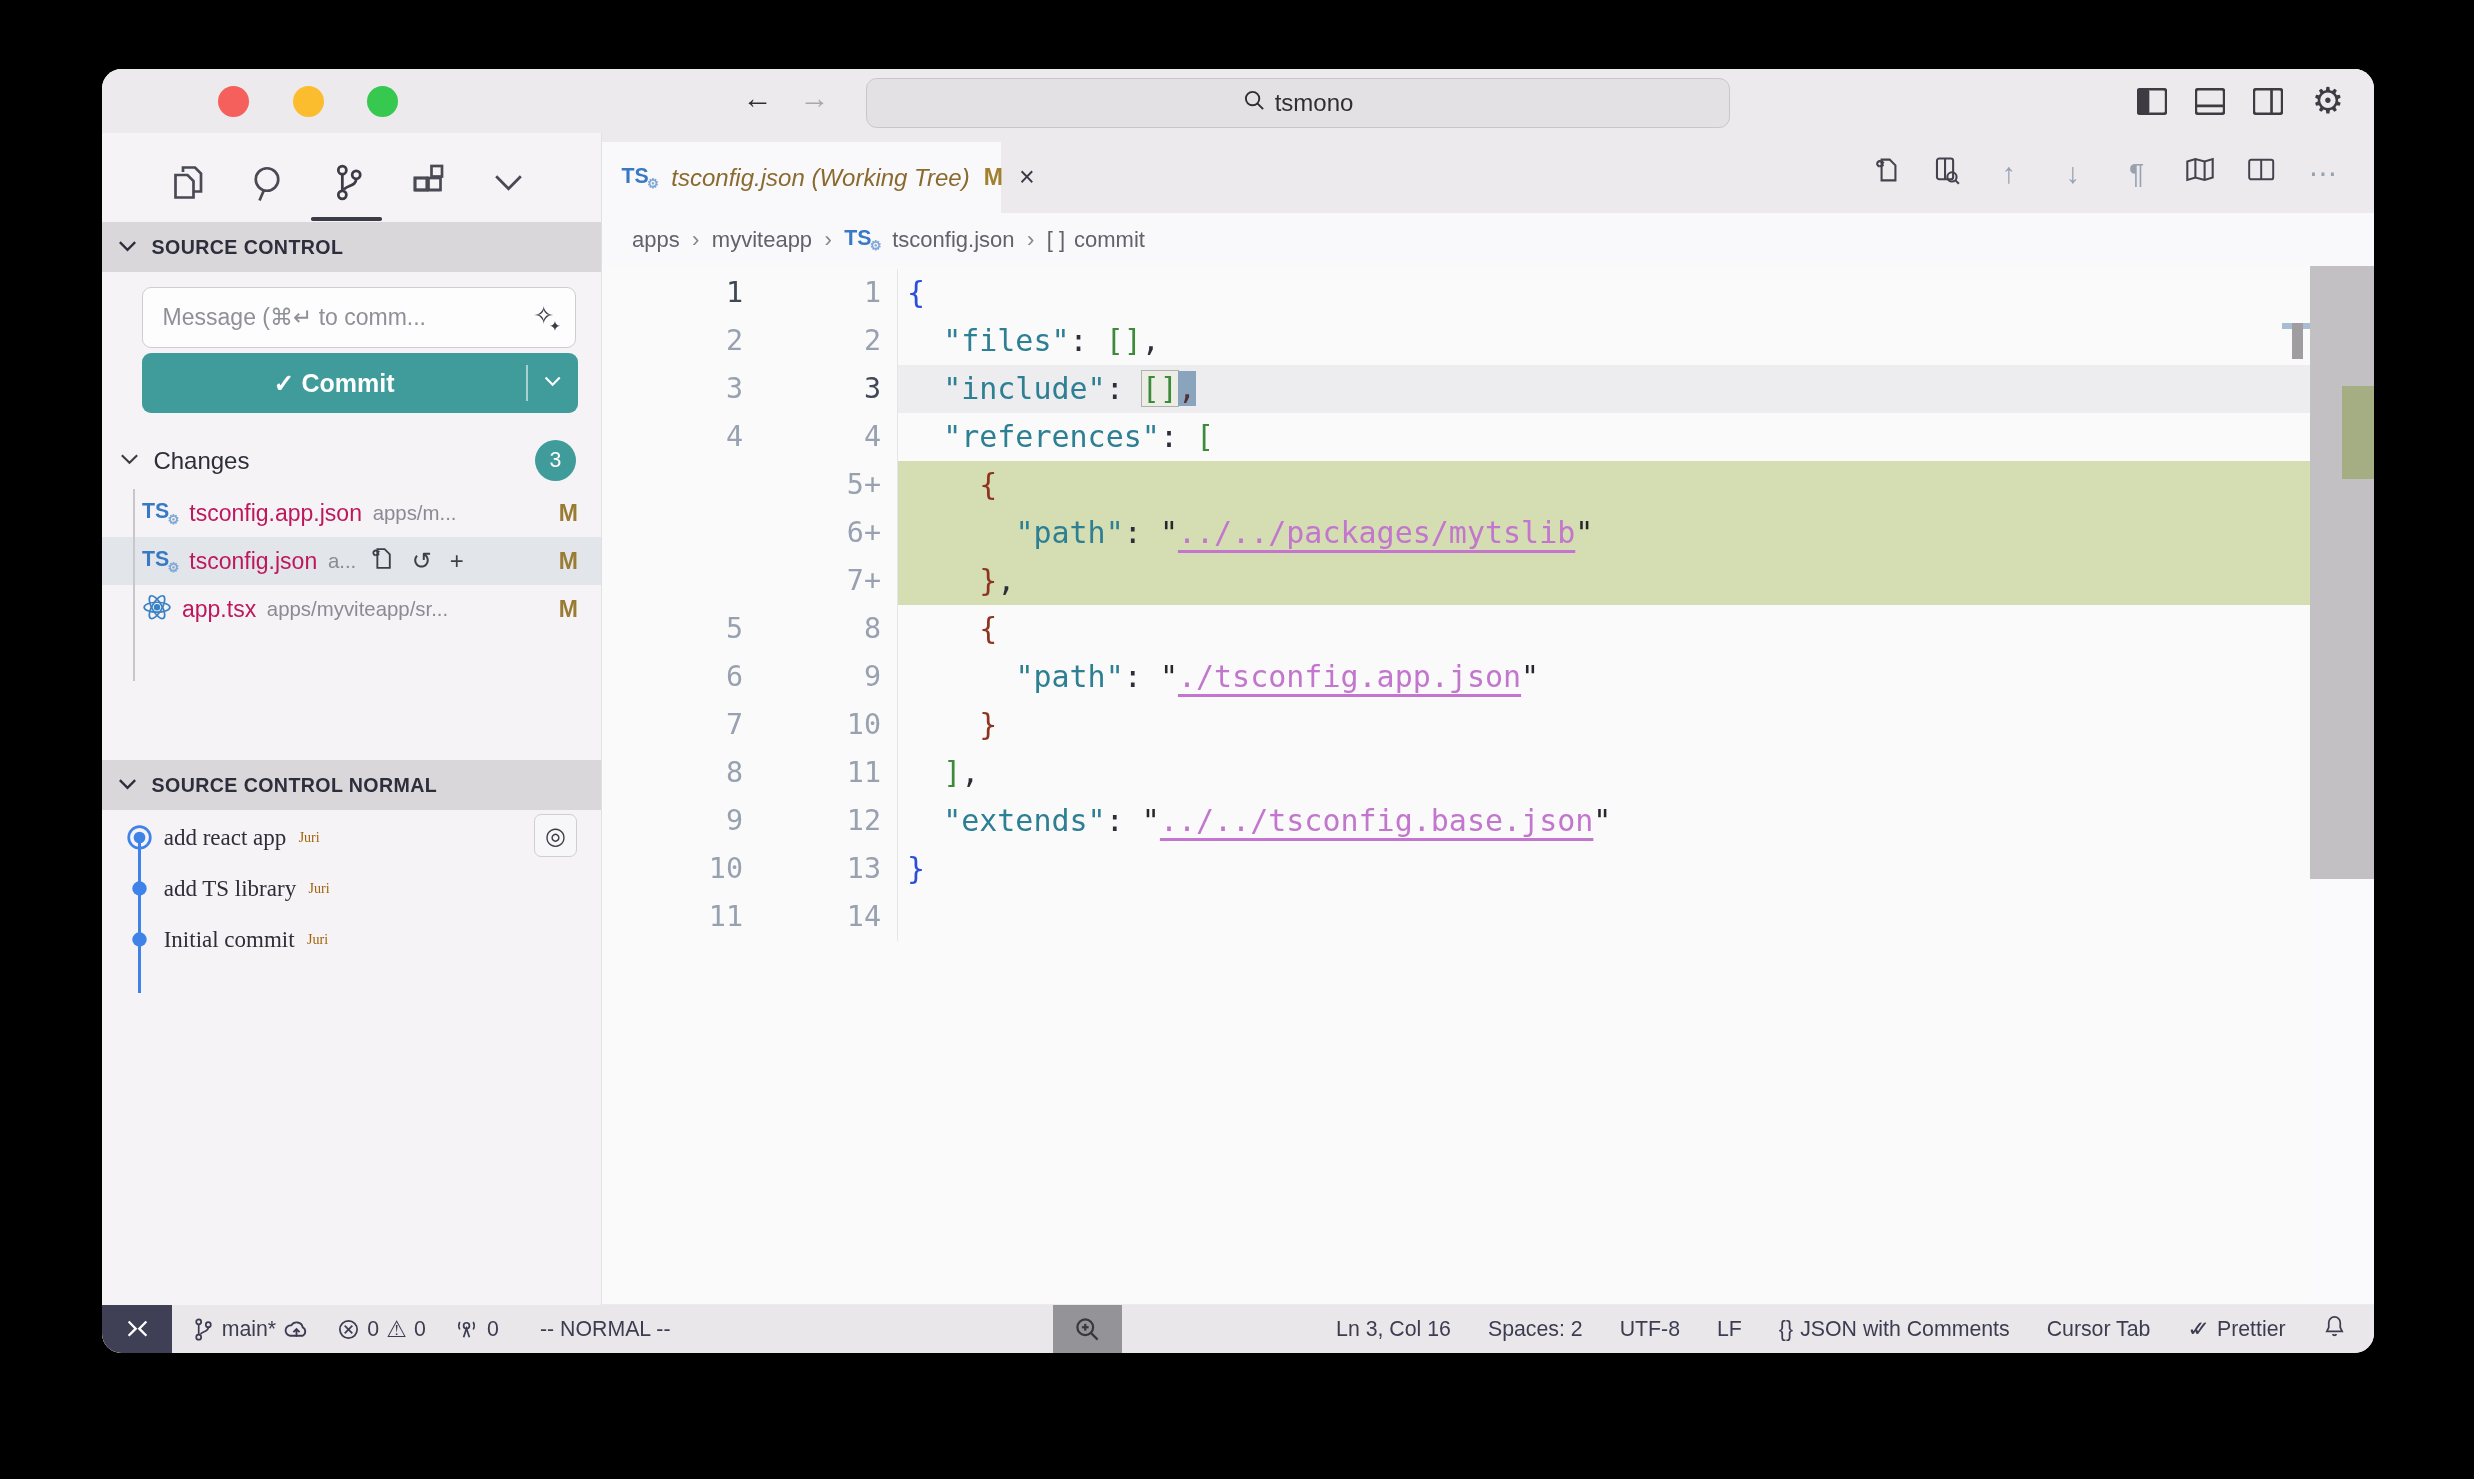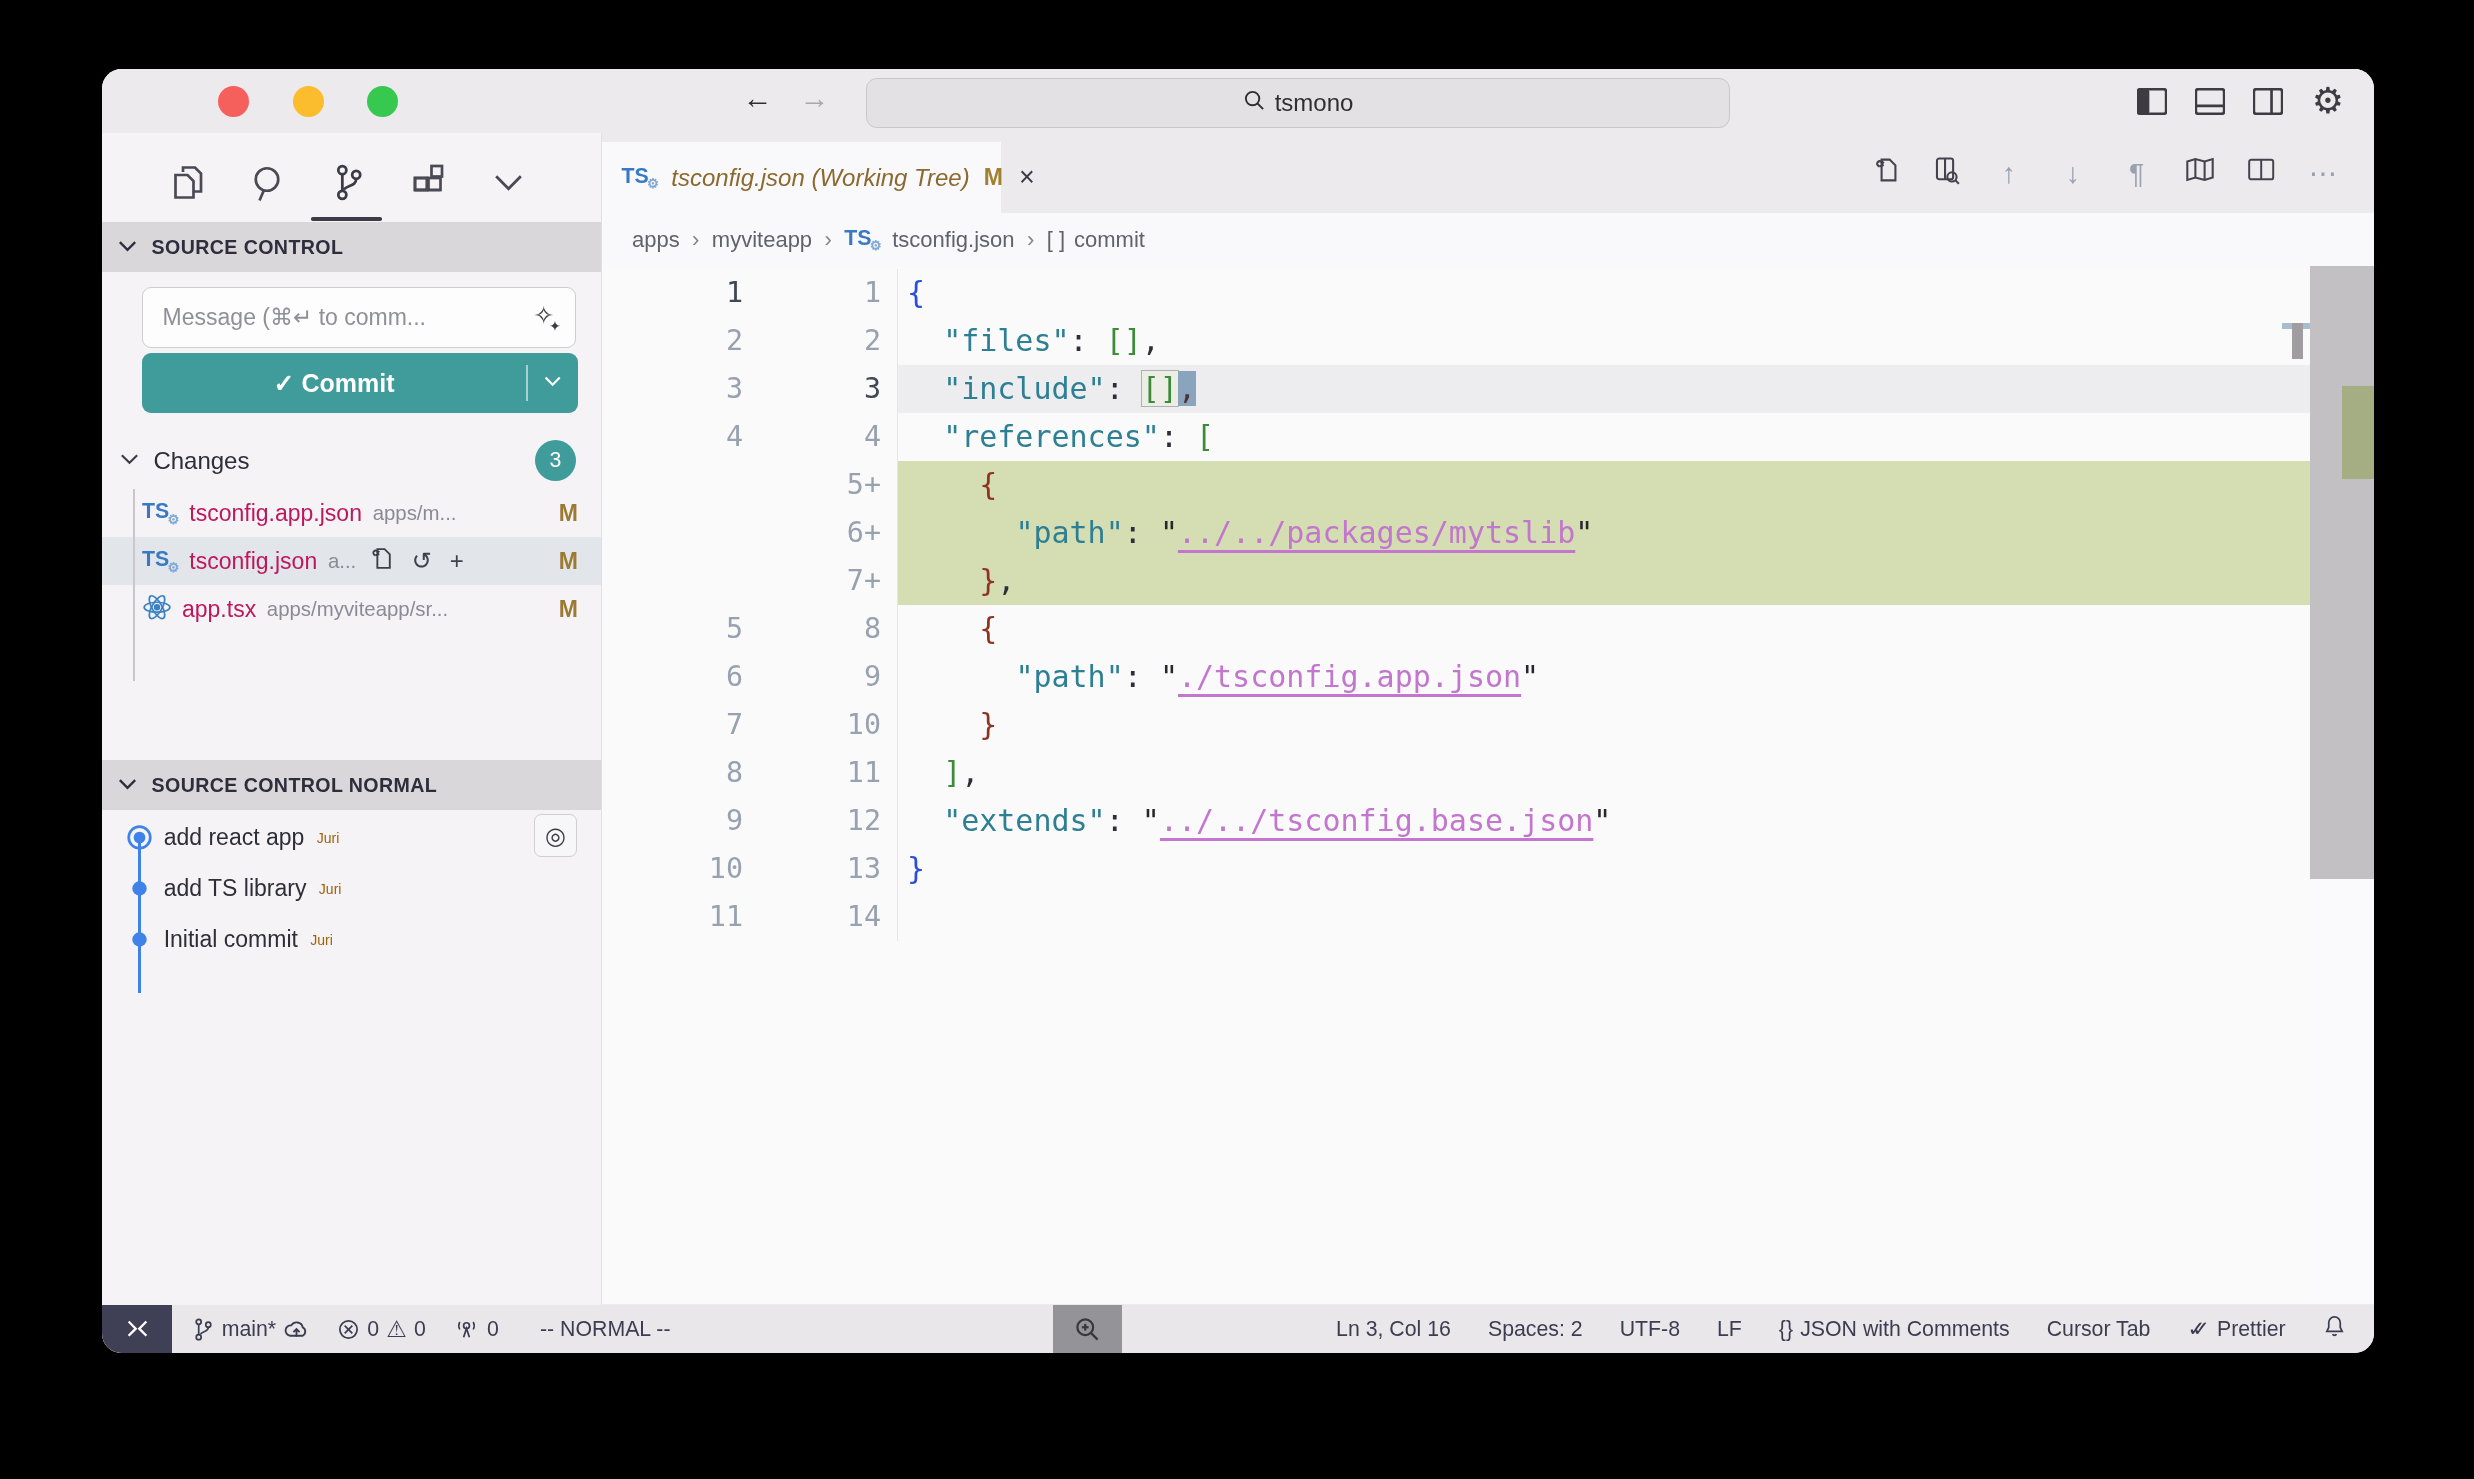--- a/index.html
+++ b/index.html
@@ -41,21 +41,21 @@
     display:flex;align-items:center;justify-content:center;margin-right:25px;}
   .filelist{position:absolute;left:0;top:356px;width:499px;}
   .frow{height:48px;display:flex;align-items:center;padding-left:40px;}
   .frow.sel{background:#e2e5ea;}
   .fname{font-size:23px;color:#be185d;margin-left:10px;white-space:nowrap;}
   .fpath{font-size:20.4px;color:#8b8b95;margin-left:10.7px;white-space:nowrap;overflow:hidden;flex-shrink:1;}
   .facts{display:flex;gap:18px;margin-left:12.4px;color:#3f3f4a;font-size:24px;align-items:center;}
   .fM{margin-left:auto;margin-right:23px;color:#9b7b34;font-size:23px;font-weight:bold;}
   .indent-guide{position:absolute;left:31px;top:356px;width:1.8px;height:192px;background:#c9c7cc;}
   .graphband{top:627px;}
-  .commitlist{position:absolute;left:0;top:679px;width:499px;}
+  .commitlist{position:absolute;left:0;top:679px;width:499px;font-family:Liberation Serif, serif;}
   .crow{height:51px;display:flex;align-items:center;position:relative;}
   .cdot{width:27px;height:27px;margin-left:24px;position:relative;flex-shrink:0;}
   .cmsg{font-size:23px;color:#2e2e38;margin-left:10.7px;white-space:nowrap;}
   .cauthor{font-size:14px;color:#a16207;margin-left:12.4px;}
   .cline{position:absolute;left:36px;top:704px;width:2.7px;height:156px;background:#3f83e8;}
   .target-btn{position:absolute;left:432px;top:681px;width:41px;height:41px;border:1.8px solid #d0ced1;
     border-radius:7.1px;background:#f7f6f8;color:#3c3c44;font-size:24px;display:flex;align-items:center;justify-content:center;}
   
   .pane{position:absolute;left:499px;top:64px;width:1773px;height:1172px;background:#edeaee;border-left:0.9px solid #e2e0e3;}
   .tabstrip{position:absolute;left:0;top:0;width:100%;height:80px;background:#edeaee;}

